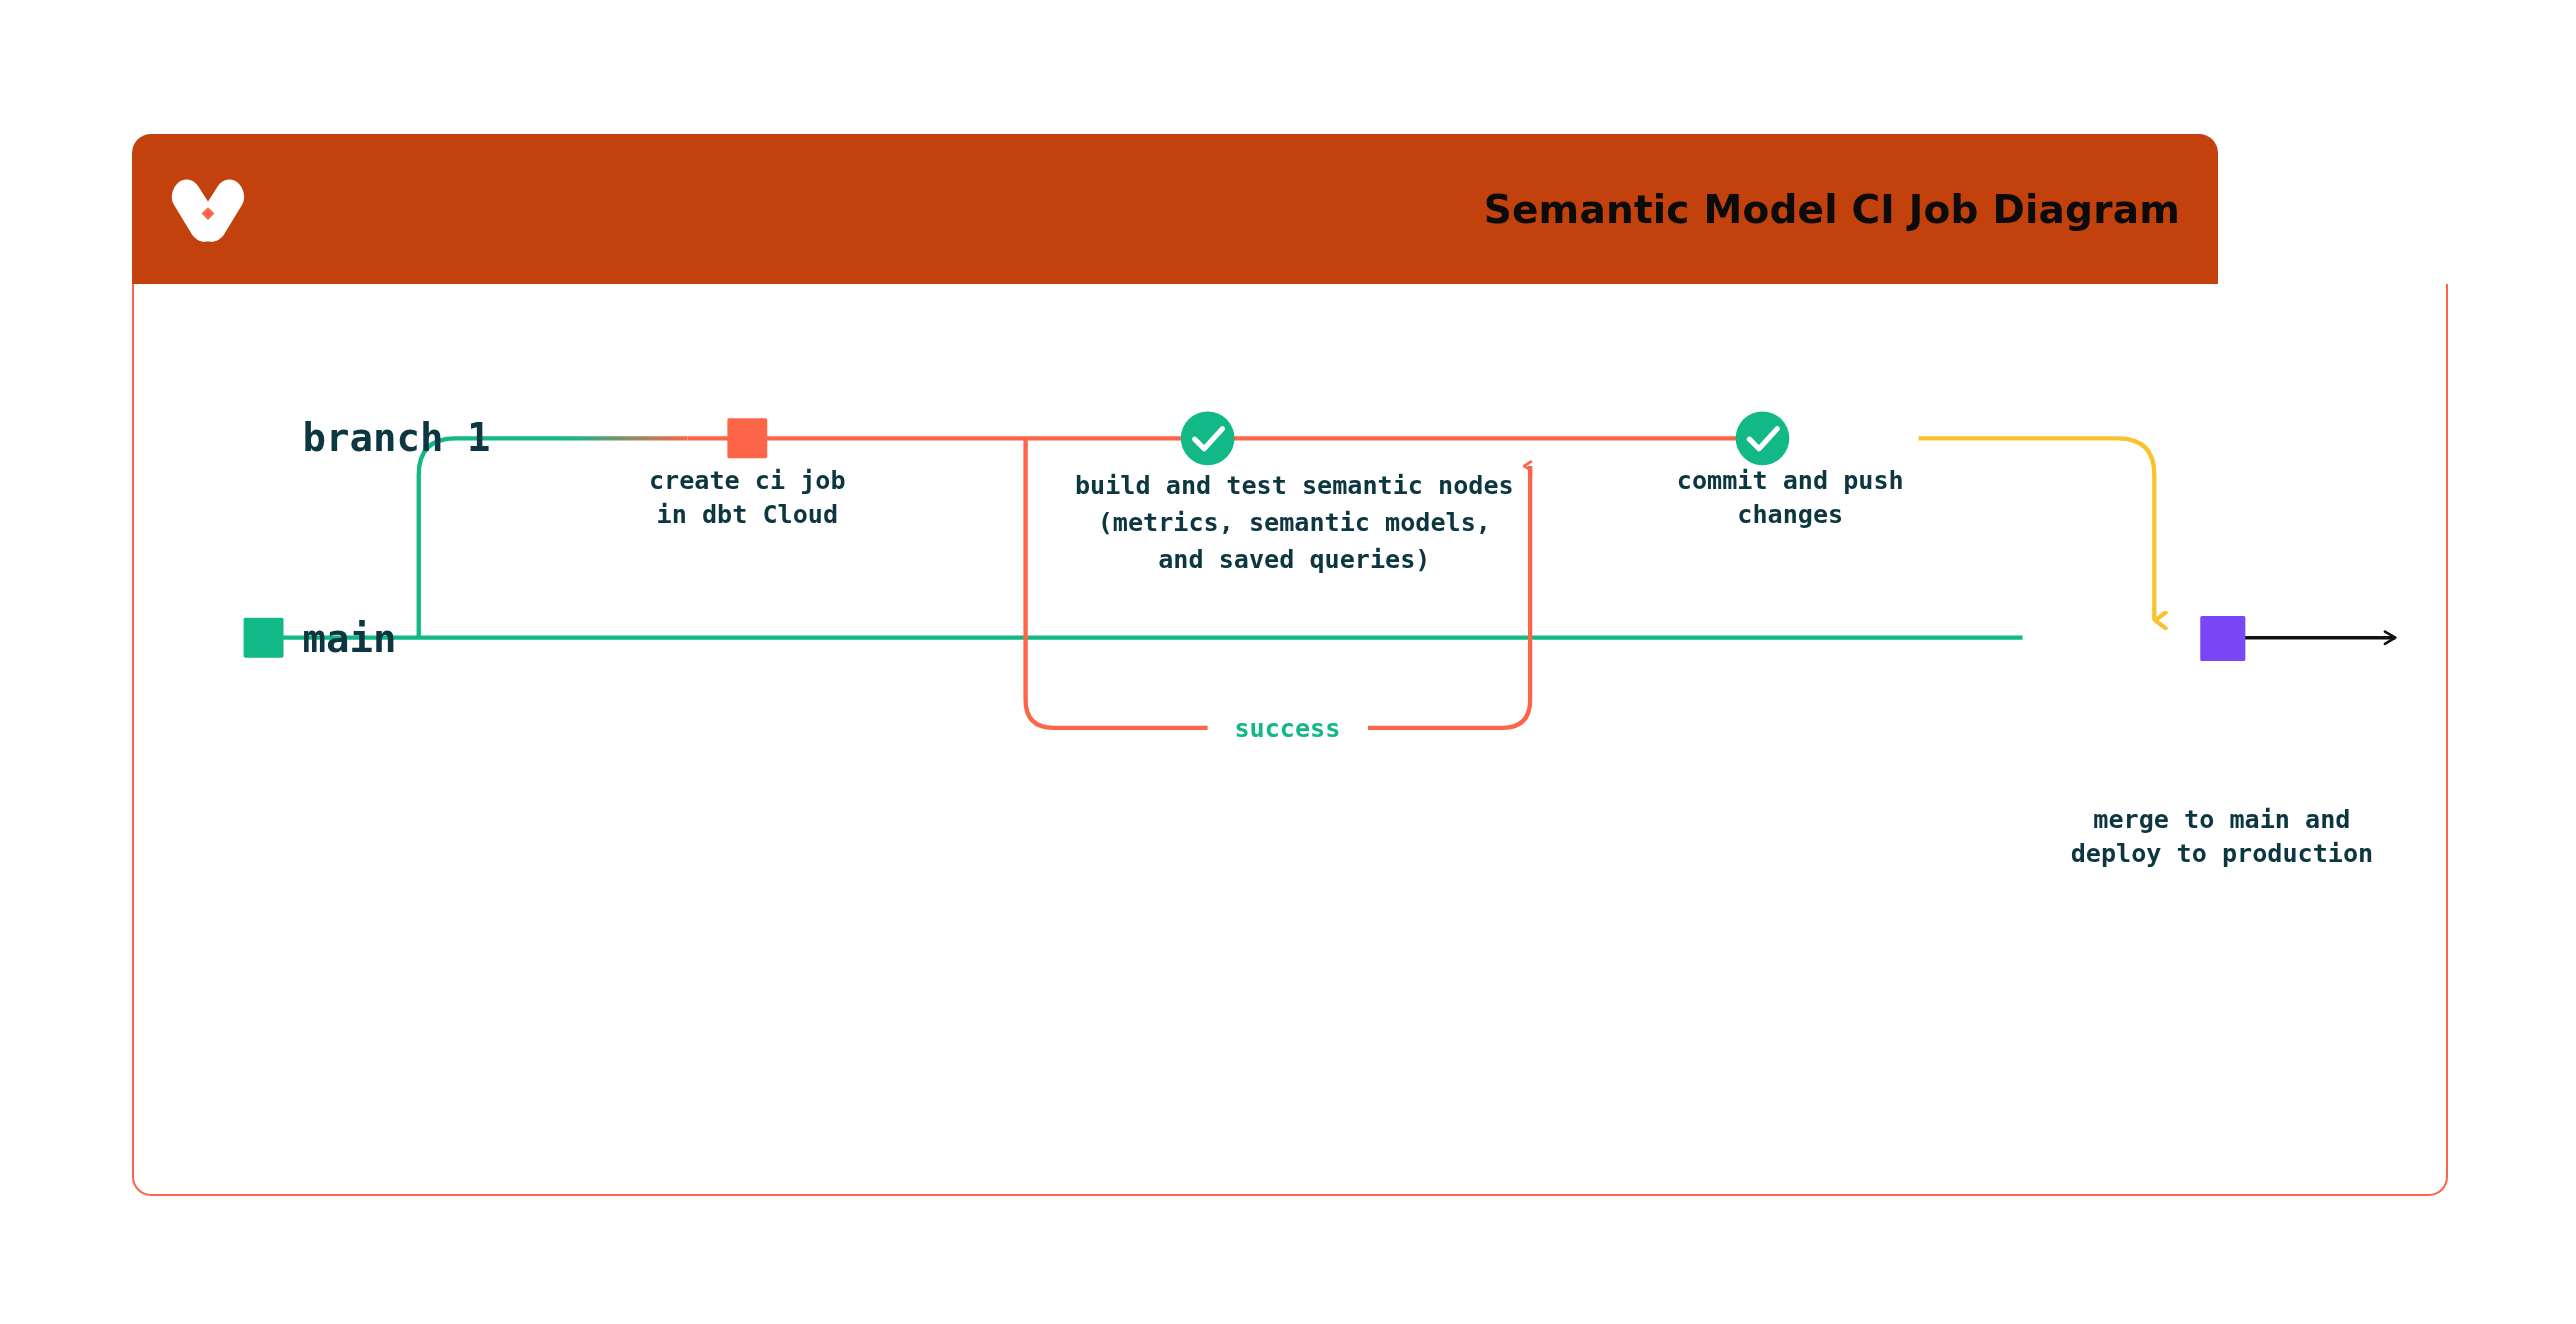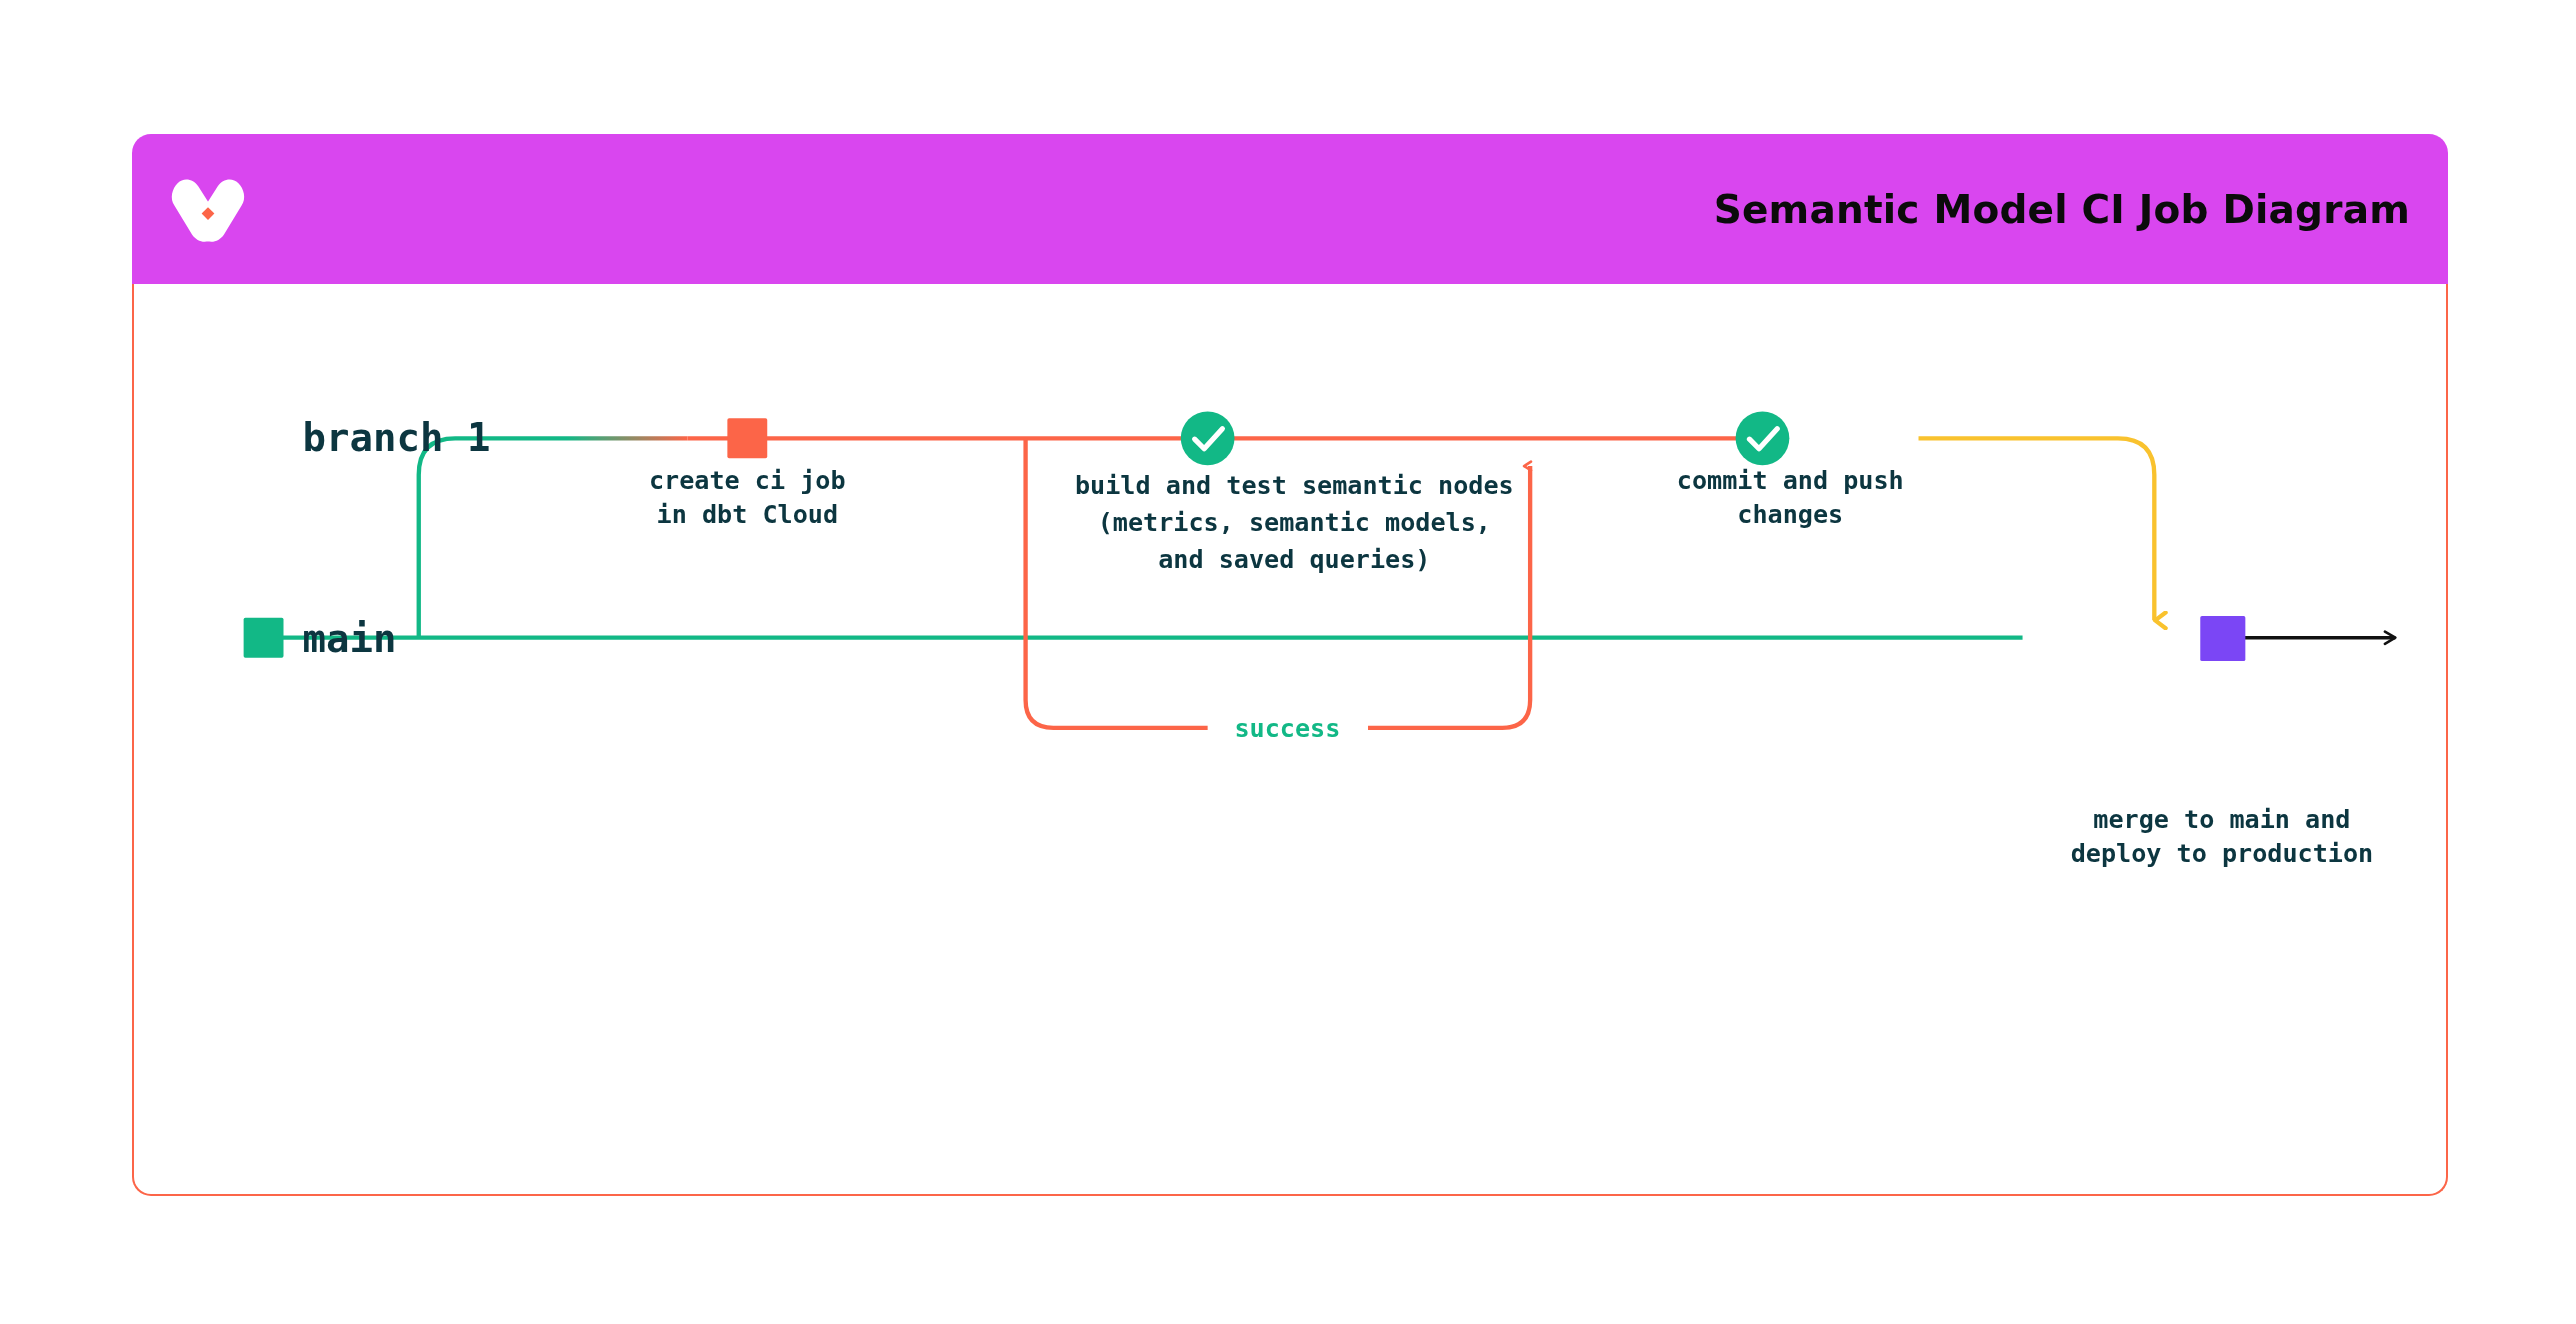--- a/index.html
+++ b/index.html
@@ -27,23 +27,23 @@
     left: 132px;
     top: 134px;
     width: 2316px;
     height: 1062px;
   }
 
   .card-header {
     position: absolute;
     left: 0;
     top: 0;
-    width: 2316px;
+    width: 2086px;
     height: 152px;
-    background: #d946ef;
+    background: #c2410c;
     border-radius: 19px 19px 0 0;
     box-sizing: border-box;
   }
 
   .logo-wrap {
     position: absolute;
     left: 36px;
     top: 38px;
     width: 80px;
     height: 80px;

